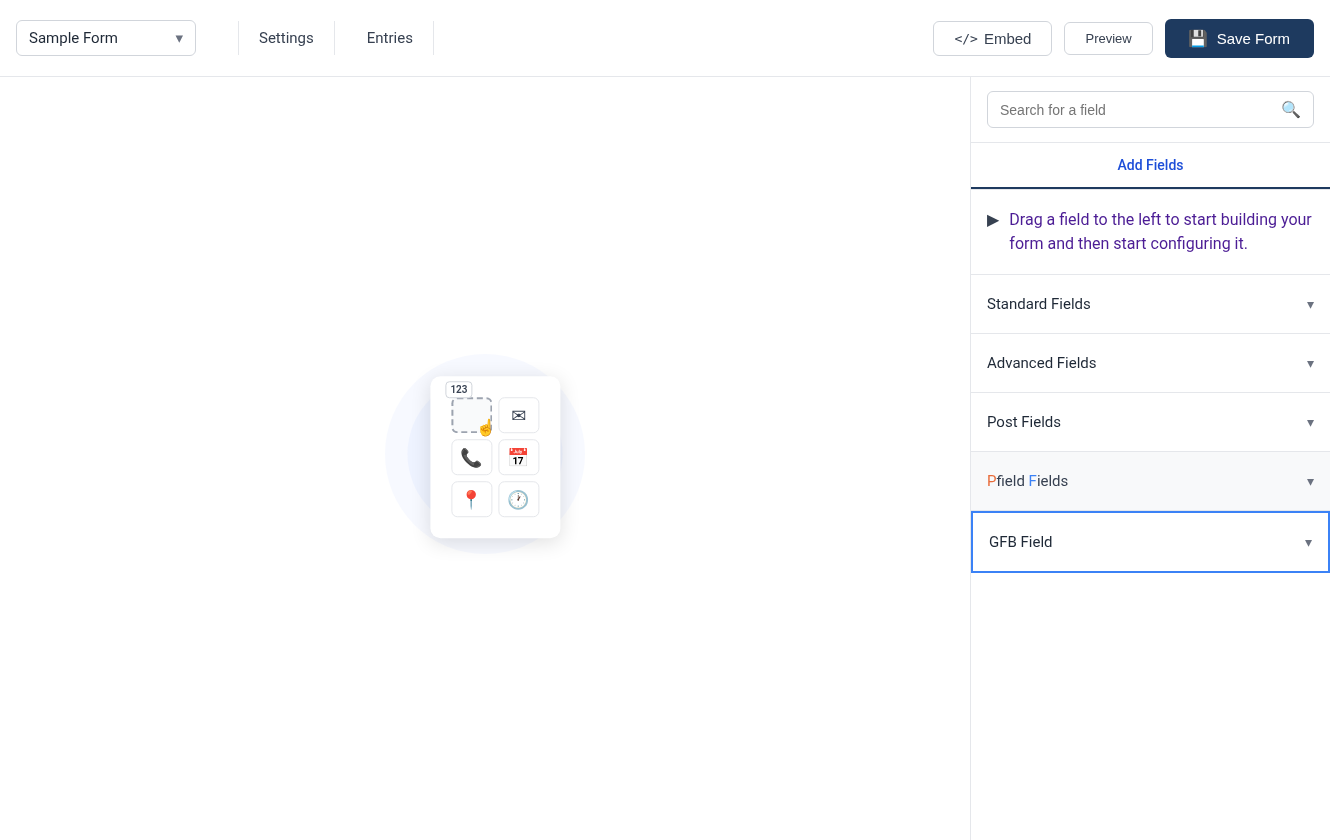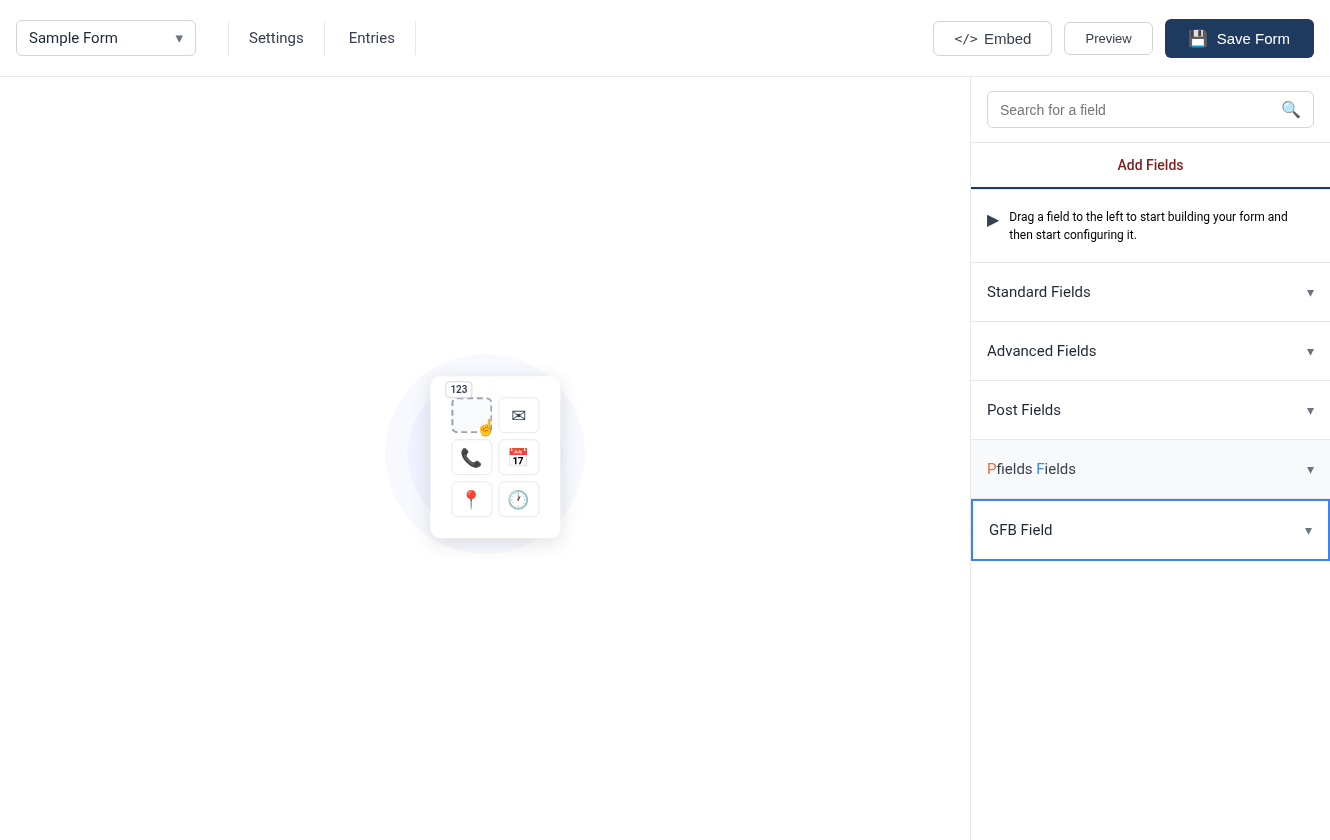--- a/index.html
+++ b/index.html
@@ -25,22 +25,22 @@
       font-size: 15px;
       color: #1f2937;
     }
     .form-selector .chevron {
       margin-left: auto;
       color: #6b7280;
     }
     .header-nav {
       display: flex;
       align-items: center;
-      gap: 4px;
-      margin-left: 32px;
+      gap: 12px;
+      margin-left: 42px;
     }
     .header-nav-item {
       padding: 8px 20px;
       font-size: 15px;
       color: #374151;
       cursor: pointer;
       border-right: 1px solid #e5e7eb;
     }
     .header-nav-item:first-child {
       border-left: 1px solid #e5e7eb;
@@ -229,35 +229,35 @@
     .tab {
       flex: 1;
       text-align: center;
       padding: 14px;
       font-size: 14px;
       color: #6b7280;
       cursor: pointer;
       border-bottom: 2px solid transparent;
     }
     .tab.active {
-      color: #7f1d1d;
+      color: #1d4ed8;
       border-bottom: 2px solid #1e3a5f;
       font-weight: 500;
     }
 
     
     .hint-row {
       display: flex;
       align-items: flex-start;
       gap: 10px;
       padding: 18px 16px;
       border-bottom: 1px solid #e5e7eb;
     }
     .hint-cursor { font-size: 16px; color: #374151; margin-top: 2px; }
-    .hint-text { font-size: 12px; color: #000000; line-height: 1.5; }
+    .hint-text { font-size: 16px; color: #4c1d95; line-height: 1.5; }
 
     
     .field-group {
       border-bottom: 1px solid #e5e7eb;
     }
     .field-group-header {
       display: flex;
       align-items: center;
       justify-content: space-between;
       padding: 20px 16px;
@@ -366,21 +366,21 @@
     <div class="field-group">
       <div class="field-group-header">
         <span class="label">Post Fields</span>
         <span class="chevron">▾</span>
       </div>
     </div>
 
     <div class="field-group highlighted">
       <div class="field-group-header">
         <span class="label">
-          <span style="color:#e86c3a">P</span><span style="color:#374151">fields </span><span style="color:#3b82f6">F</span><span style="color:#374151">ields</span>
+          <span style="color:#e86c3a">P</span><span style="color:#374151">field </span><span style="color:#3b82f6">F</span><span style="color:#374151">ields</span>
         </span>
         <span class="chevron">▾</span>
       </div>
     </div>
 
     <div class="field-group" style="border: 2px solid #3b82f6; margin: 0;">
       <div class="field-group-header">
         <span class="label">GFB Field</span>
         <span class="chevron">▾</span>
       </div>

